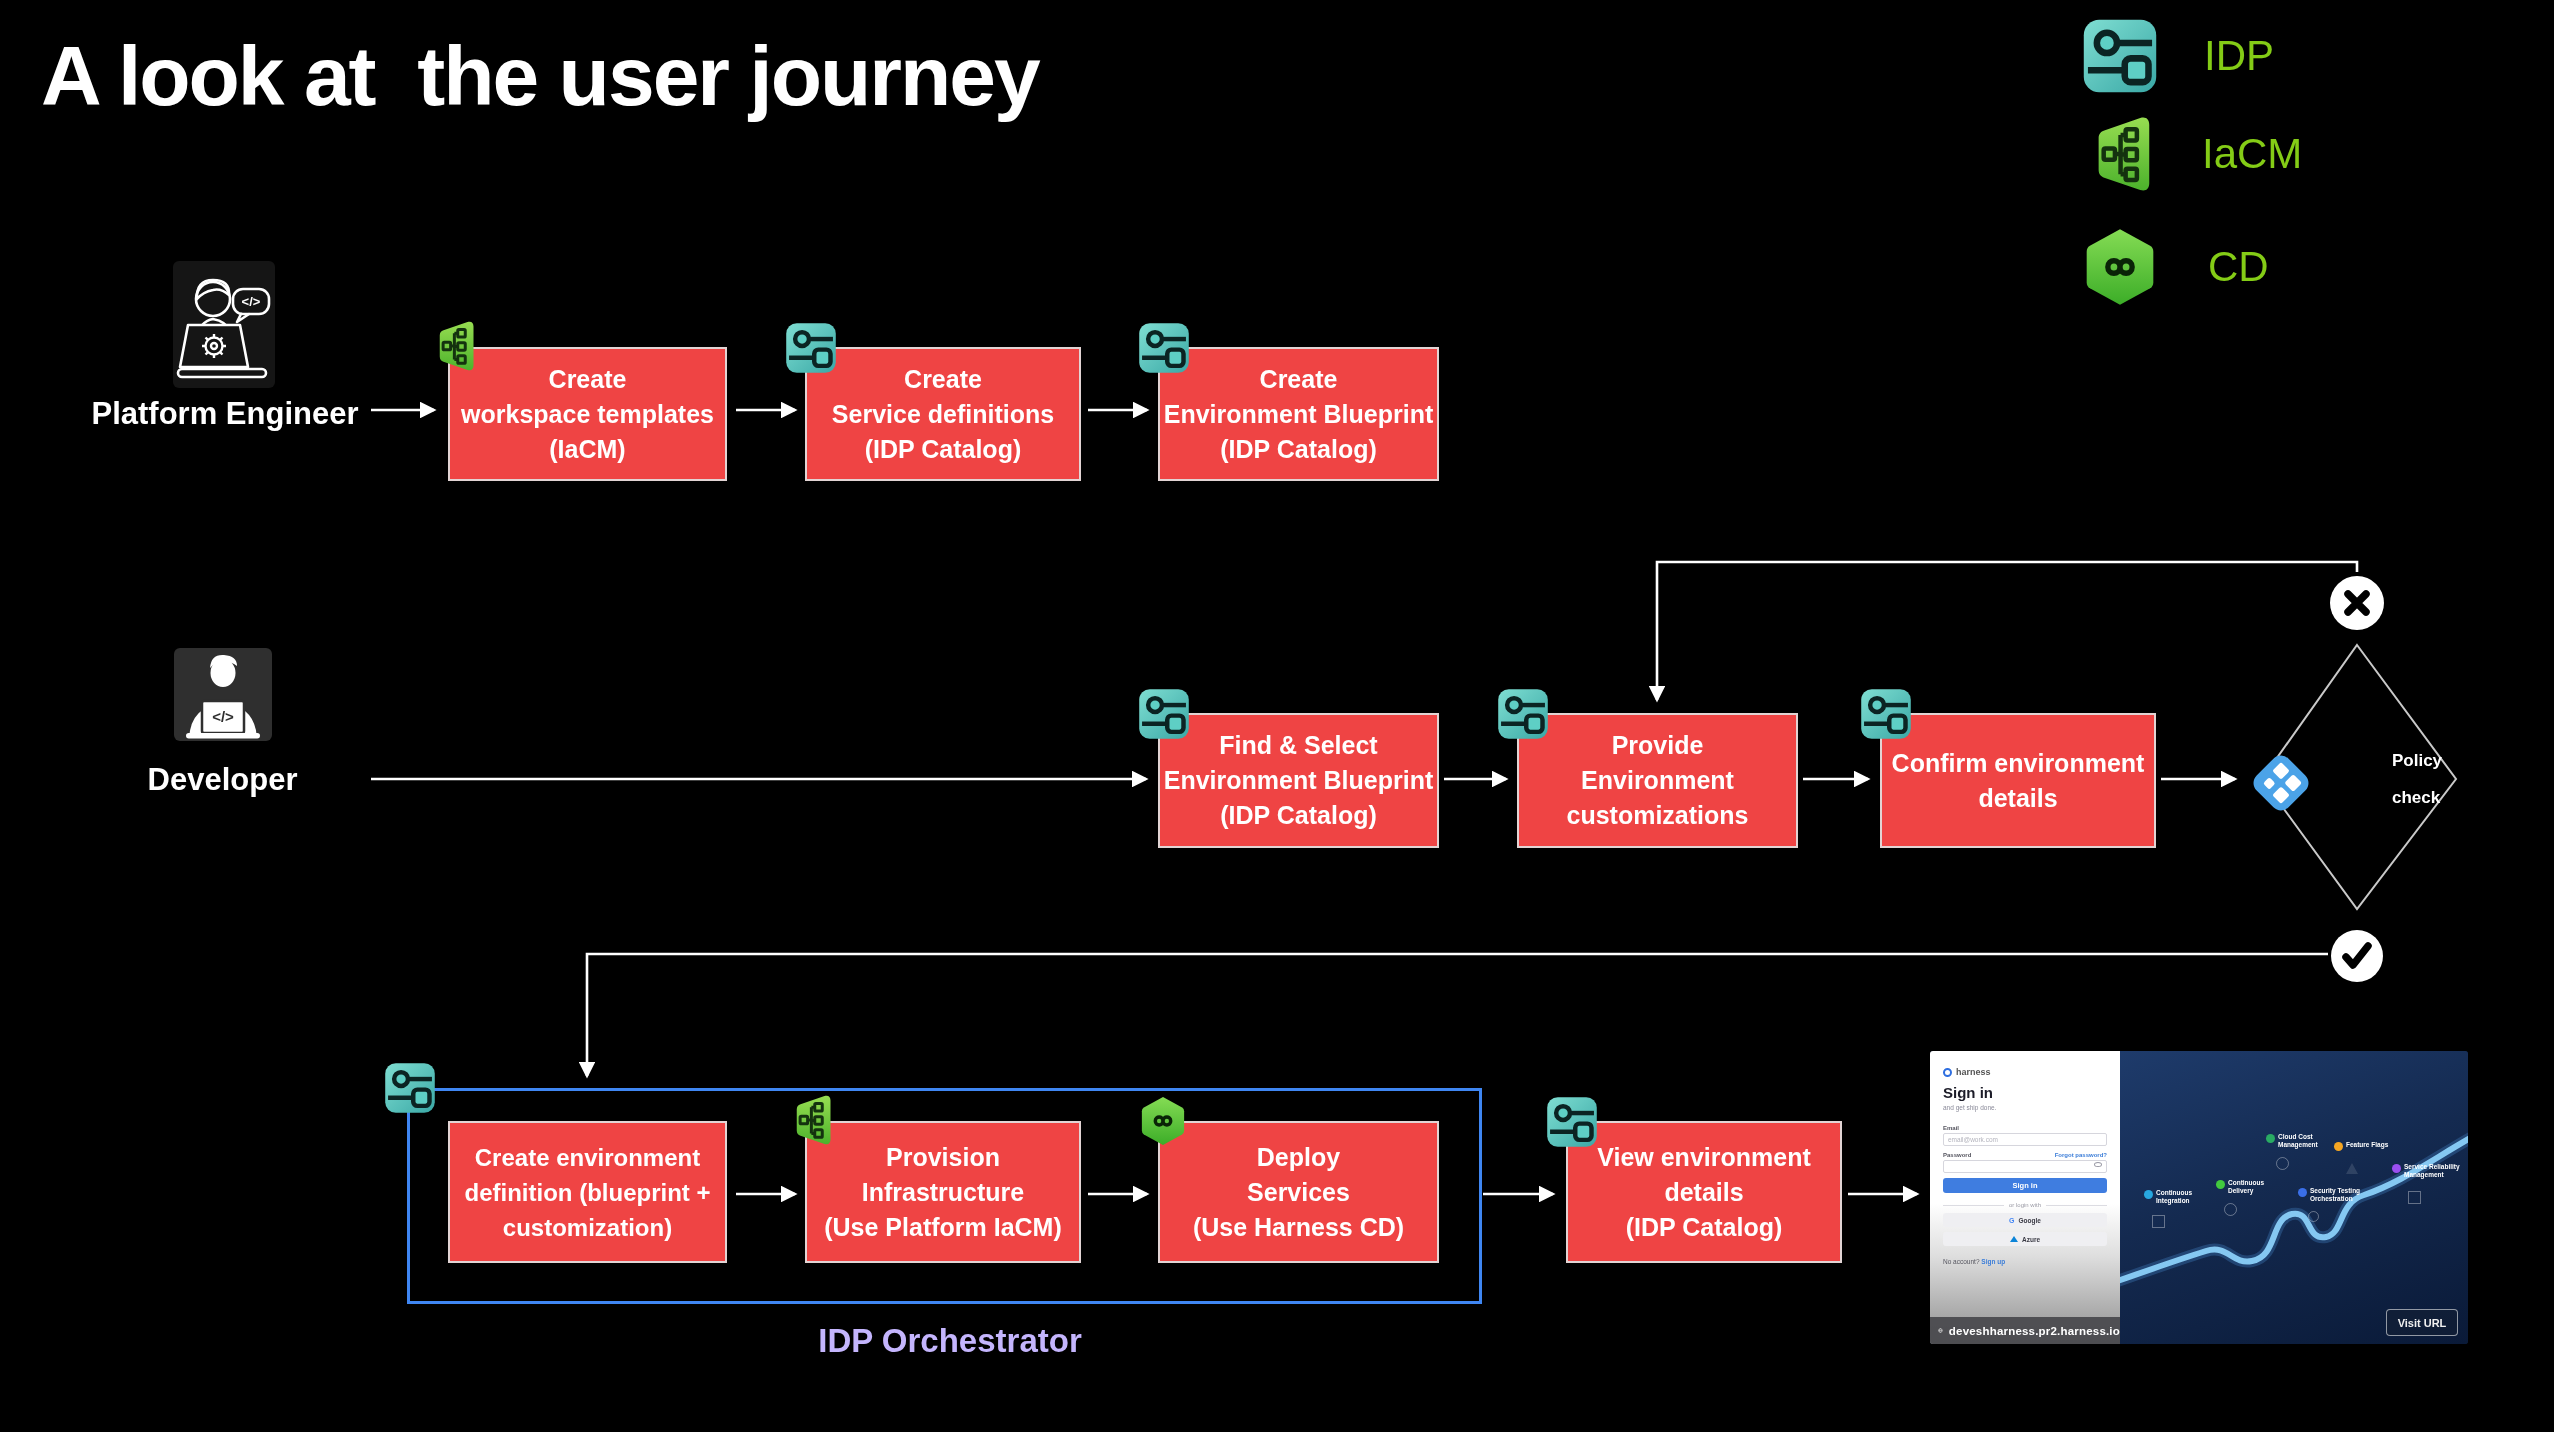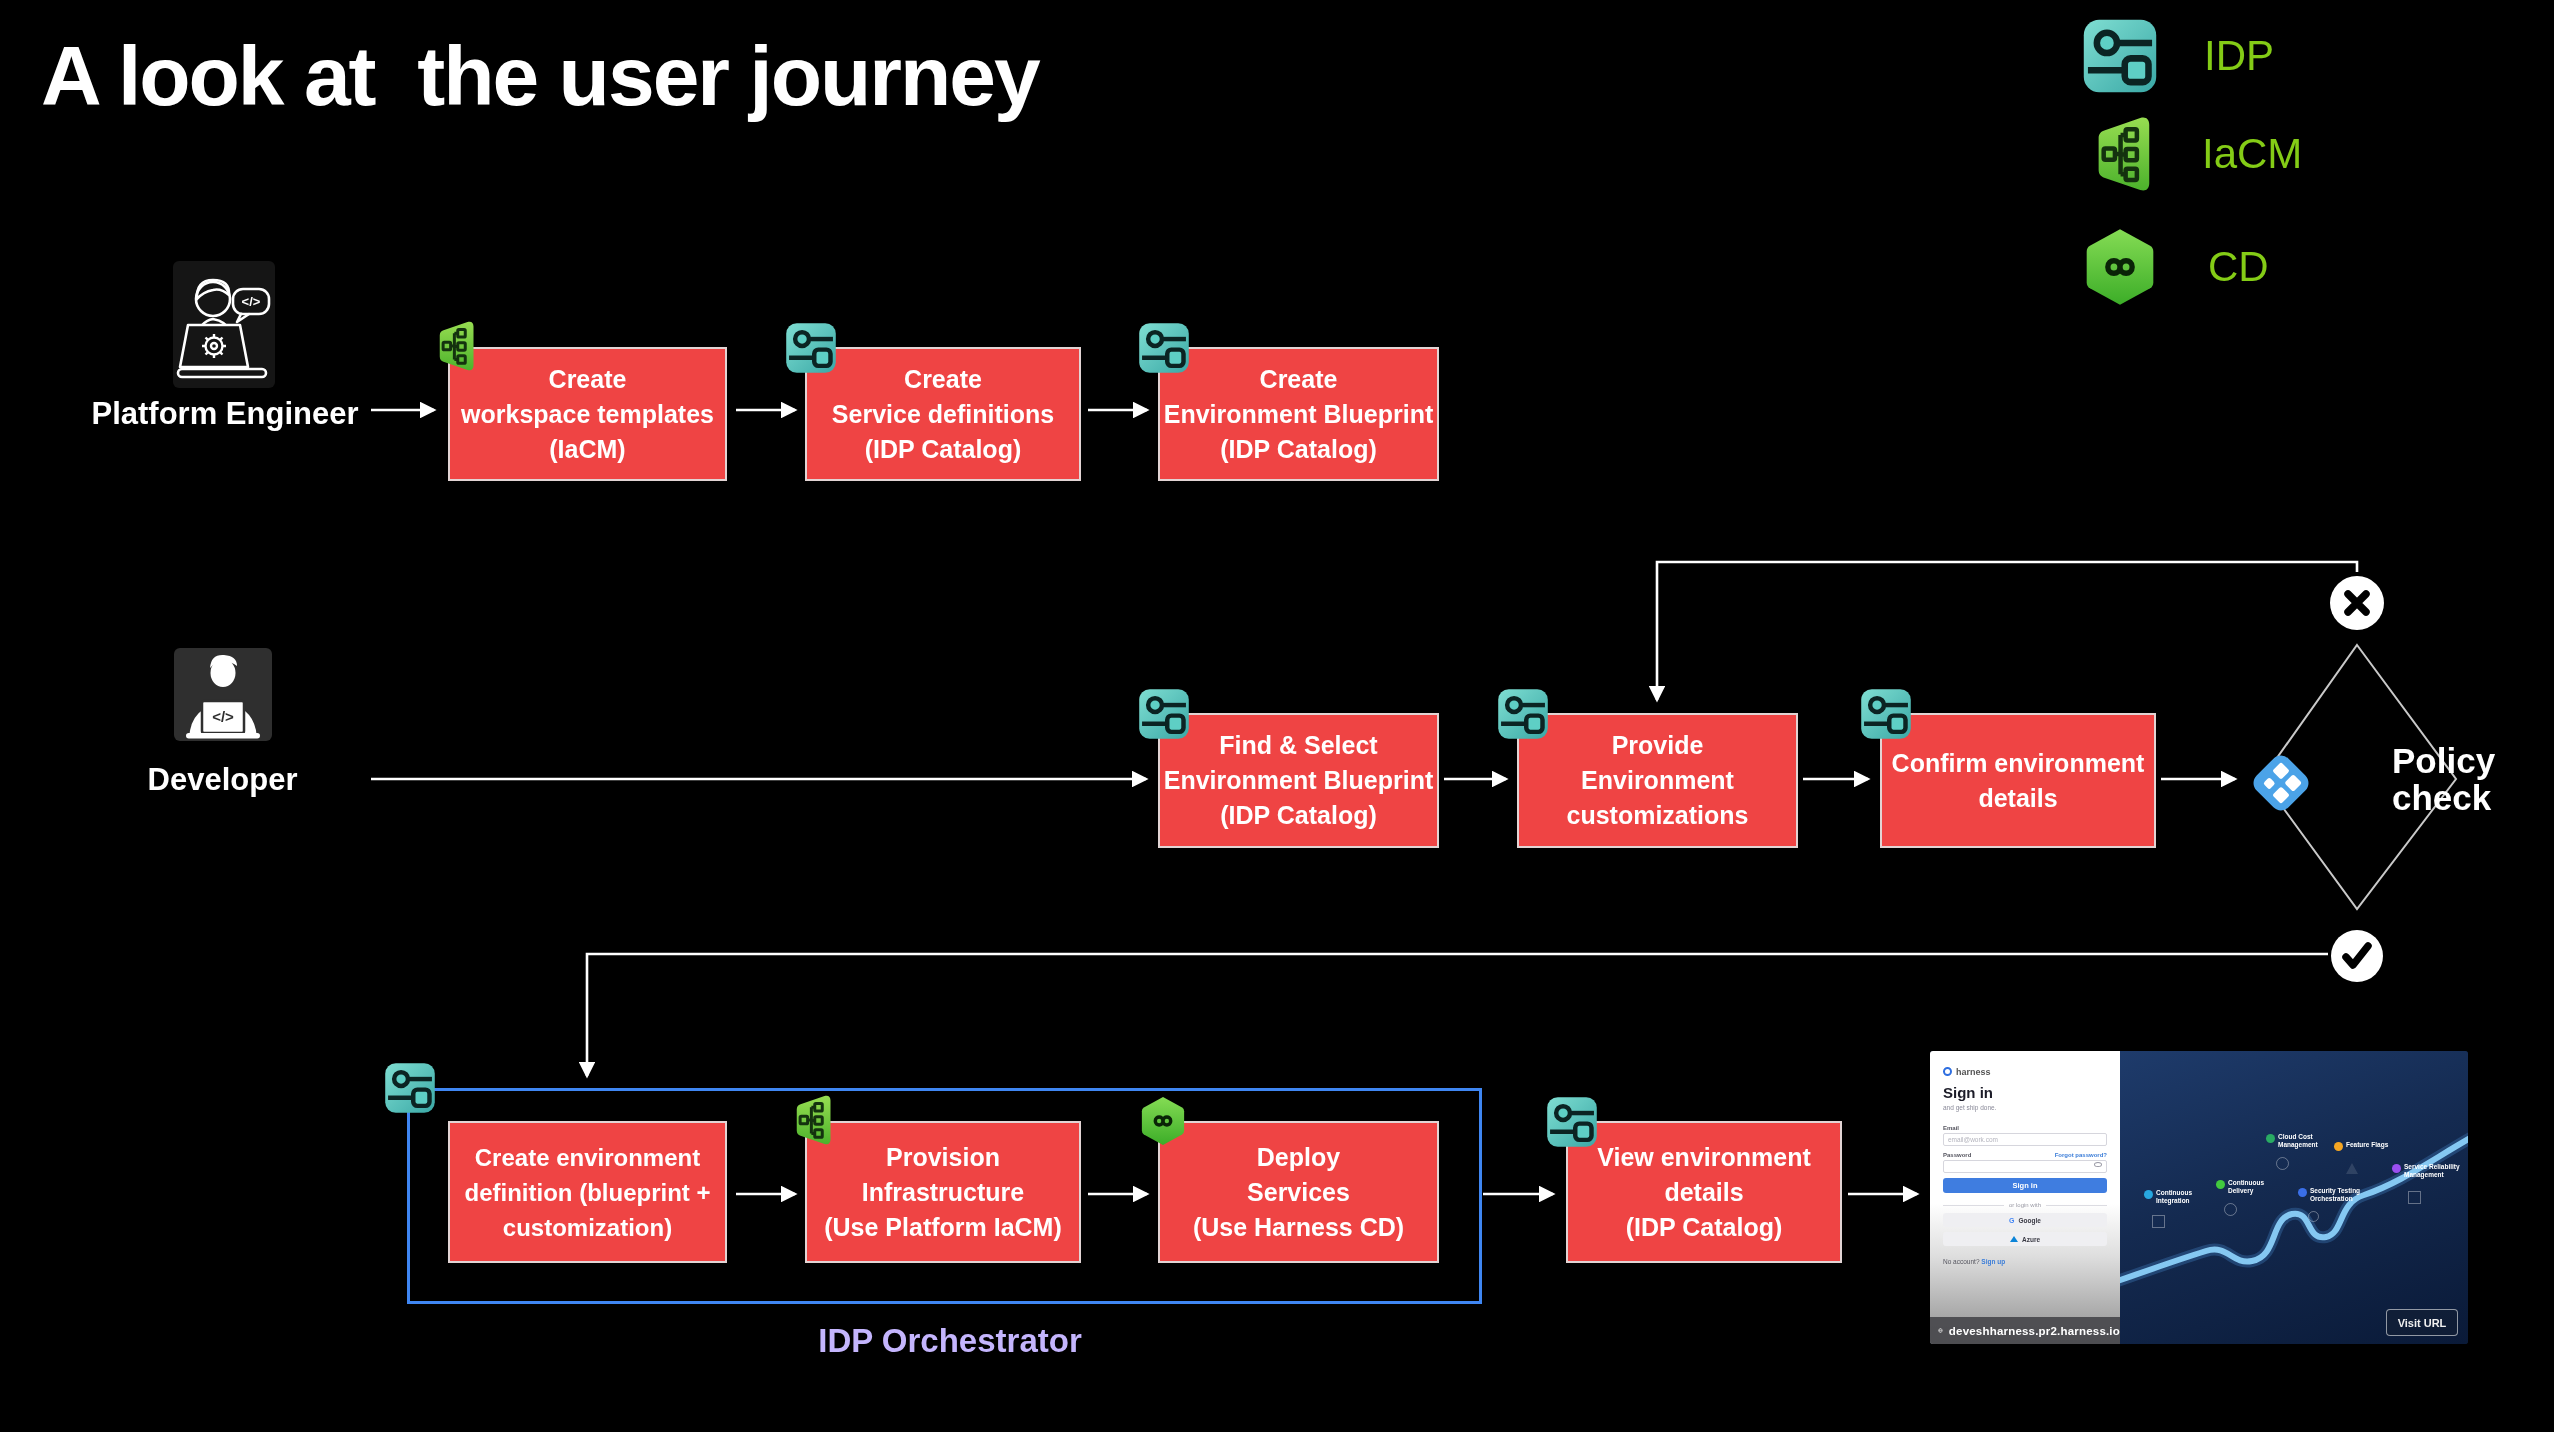--- a/index.html
+++ b/index.html
@@ -20,29 +20,29 @@
   .box-text span{display:block;white-space:nowrap;}
   .corner-icon{position:absolute;top:-27px;left:-22px;width:52px;height:52px;z-index:4;}
   .corner-icon.iacm{width:48px;height:56px;top:-31px;left:-20px;}
   .corner-icon.cd{width:54px;height:52px;top:-28px;left:-24px;}
   .free-icon{position:absolute;z-index:4;}
   #connectors{position:absolute;left:0;top:0;z-index:2;pointer-events:none;}
   .orchestrator{position:absolute;left:407px;top:1088px;width:1069px;height:210px;
                 border:3px solid #3f86f2;z-index:2;}
   .orchestrator-label{position:absolute;left:700px;top:1322px;width:500px;text-align:center;
                       color:#c4b5fd;font-size:33px;font-weight:700;}
-  .policy-text{position:absolute;left:2392px;top:742px;color:#fff;font-size:35px;
+  .policy-text{position:absolute;left:2392px;top:742px;color:#fff;font-size:17px;
                font-weight:700;line-height:37px;z-index:3;}
   
   .thumb{position:absolute;left:1930px;top:1051px;width:538px;height:293px;background:#0d1f3c;
          border-radius:3px;overflow:hidden;z-index:3;}
   .thumb *{box-sizing:border-box;}
   .signin-panel{position:absolute;left:0;top:0;width:190px;height:293px;
     background:linear-gradient(#ffffff 0%,#ffffff 52%,#dedede 70%,#8f8f8f 100%);}
-  .logo-row{position:absolute;left:13px;top:16px;display:flex;align-items:flex-start;gap:4px;}
+  .logo-row{position:absolute;left:13px;top:16px;display:flex;align-items:center;gap:4px;}
   .logo-dot{width:9px;height:9px;border-radius:50%;border:2.5px solid #2f6fe0;background:#fff;}
   .logo-word{font-size:9px;font-weight:700;color:#555;}
   .si-h1{position:absolute;left:13px;top:33px;font-size:15px;font-weight:800;color:#1c1c28;}
   .si-sub{position:absolute;left:13px;top:53px;font-size:6.5px;color:#8a8a99;}
   .si-label{position:absolute;font-size:6px;color:#55555f;font-weight:600;}
   .si-input{position:absolute;left:13px;width:164px;height:13px;border:1px solid #d6d6dd;
             border-radius:2px;background:#fff;font-size:6.5px;color:#333;padding:0 4px;
             font-family:inherit;}
   .si-input::placeholder{color:#b4b4bd;}
   .si-link{position:absolute;font-size:6px;color:#3b7dd8;font-weight:600;}

